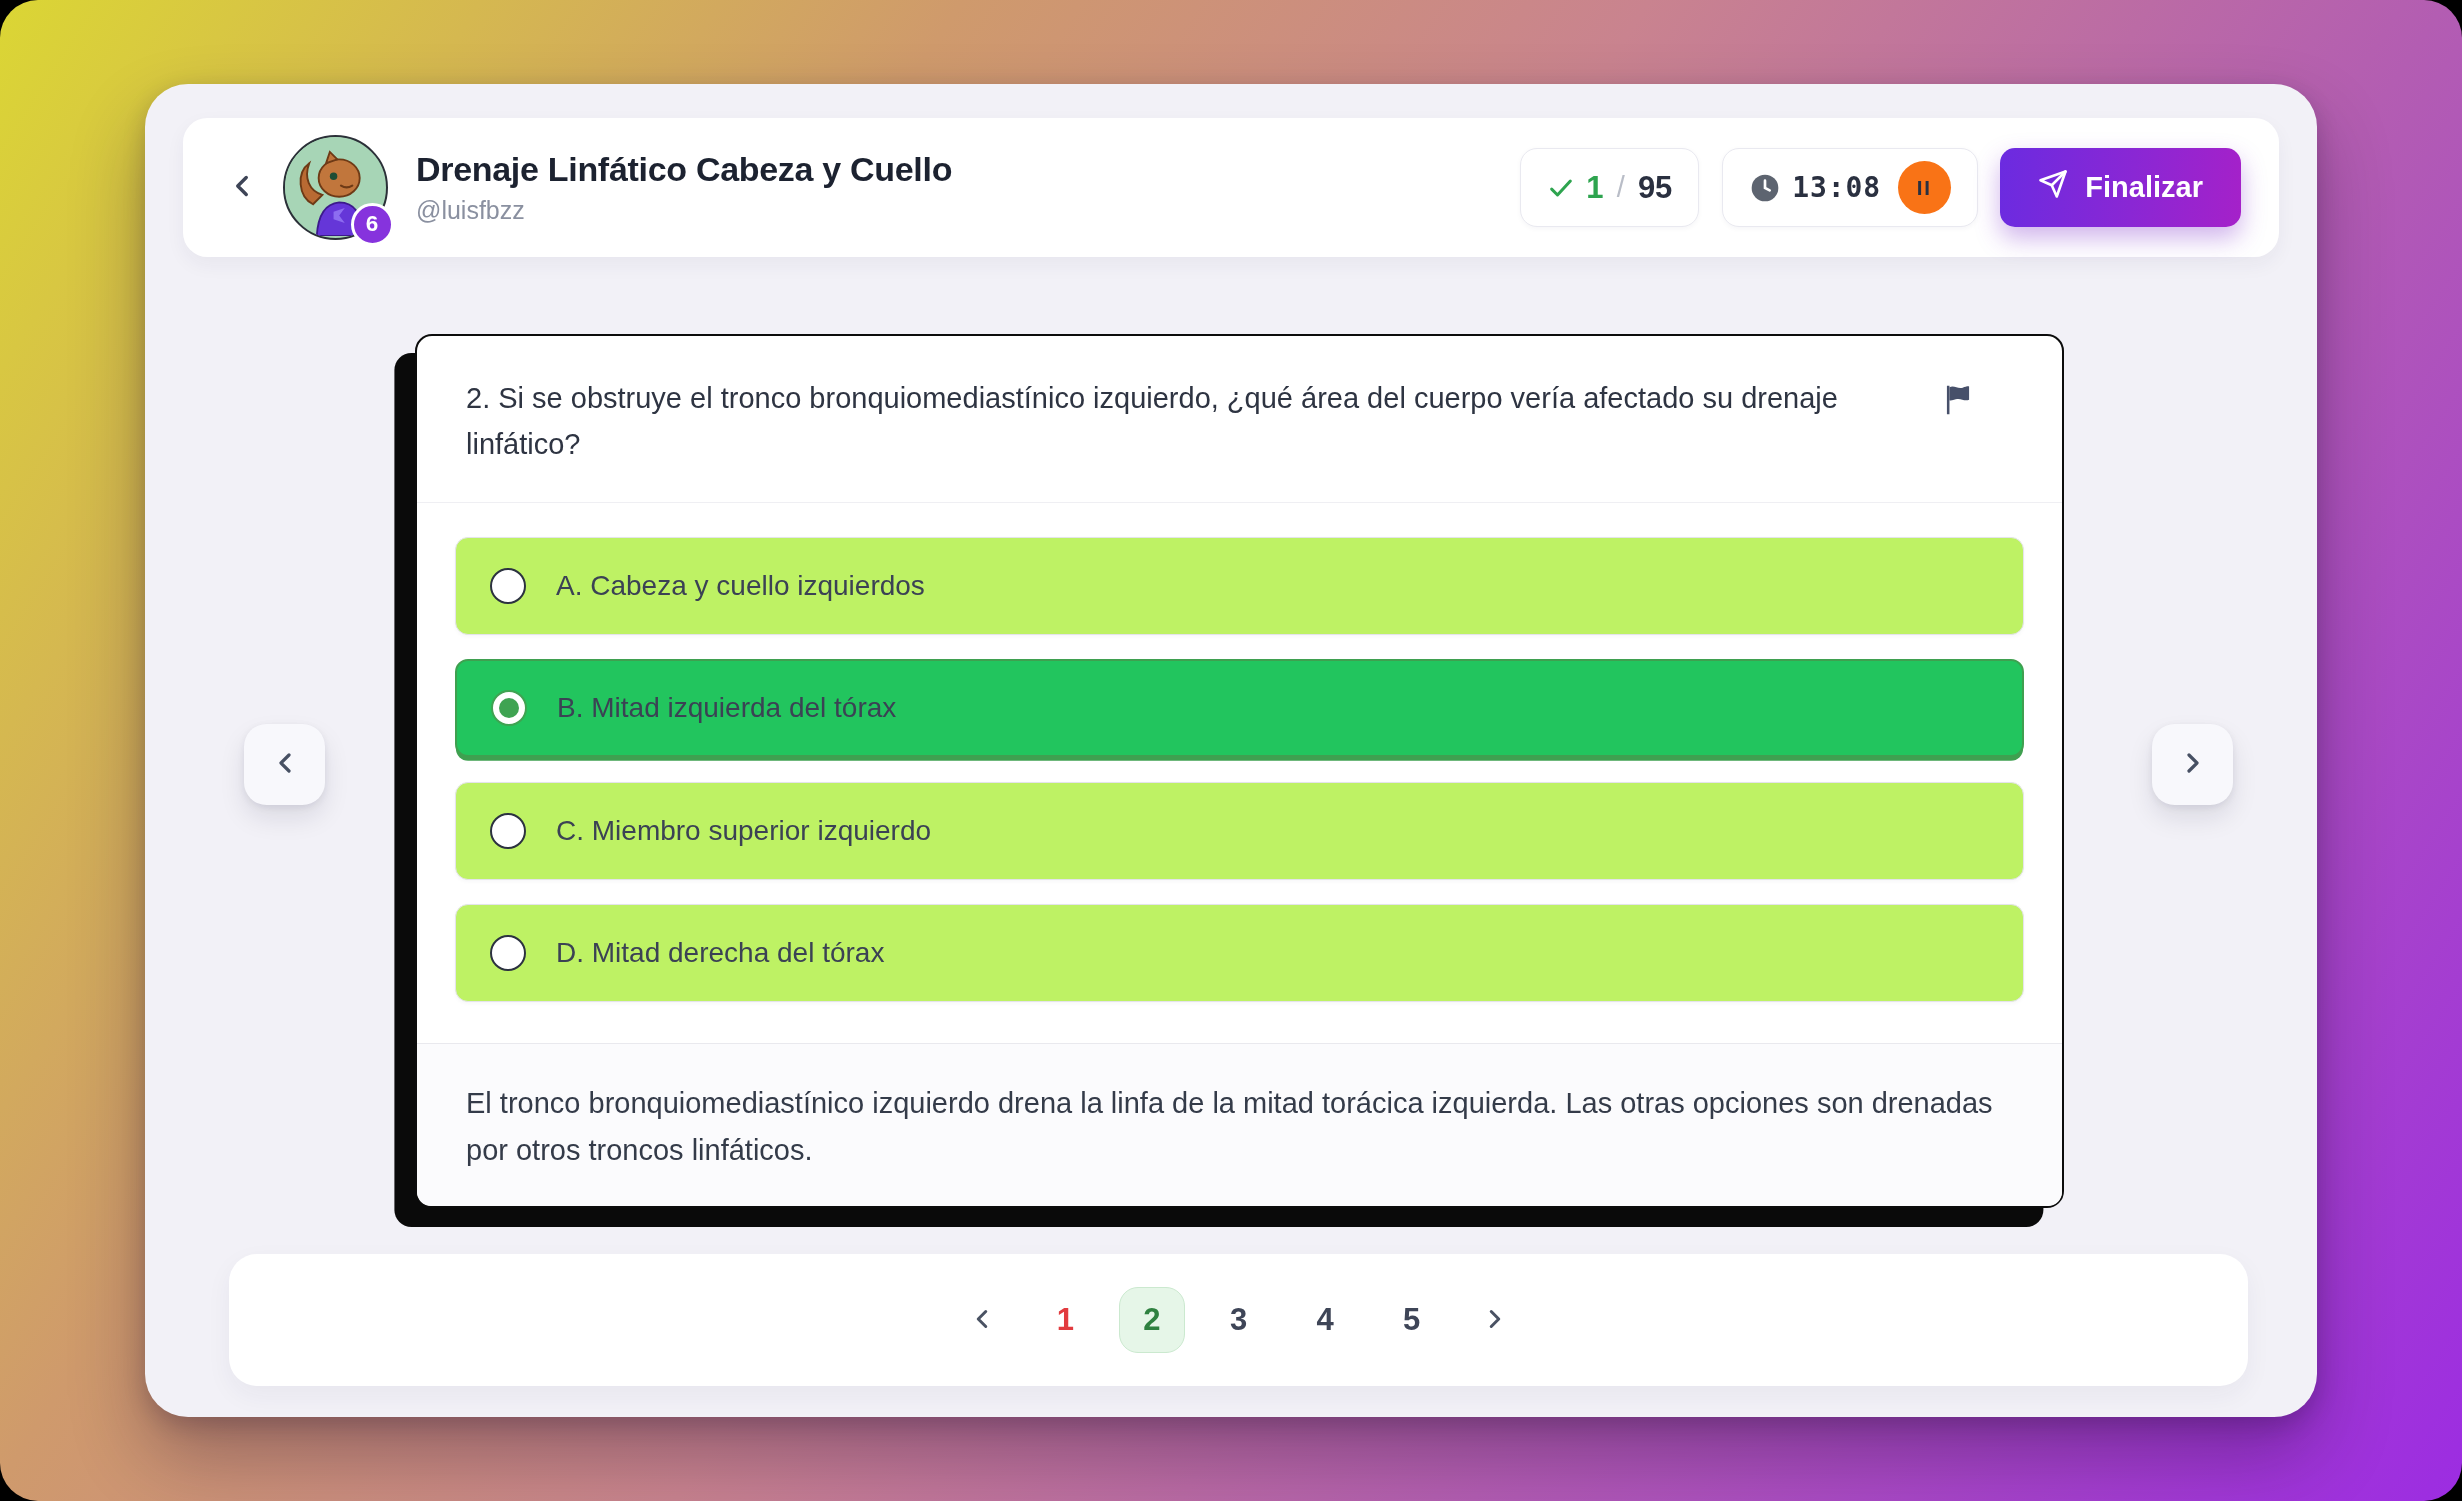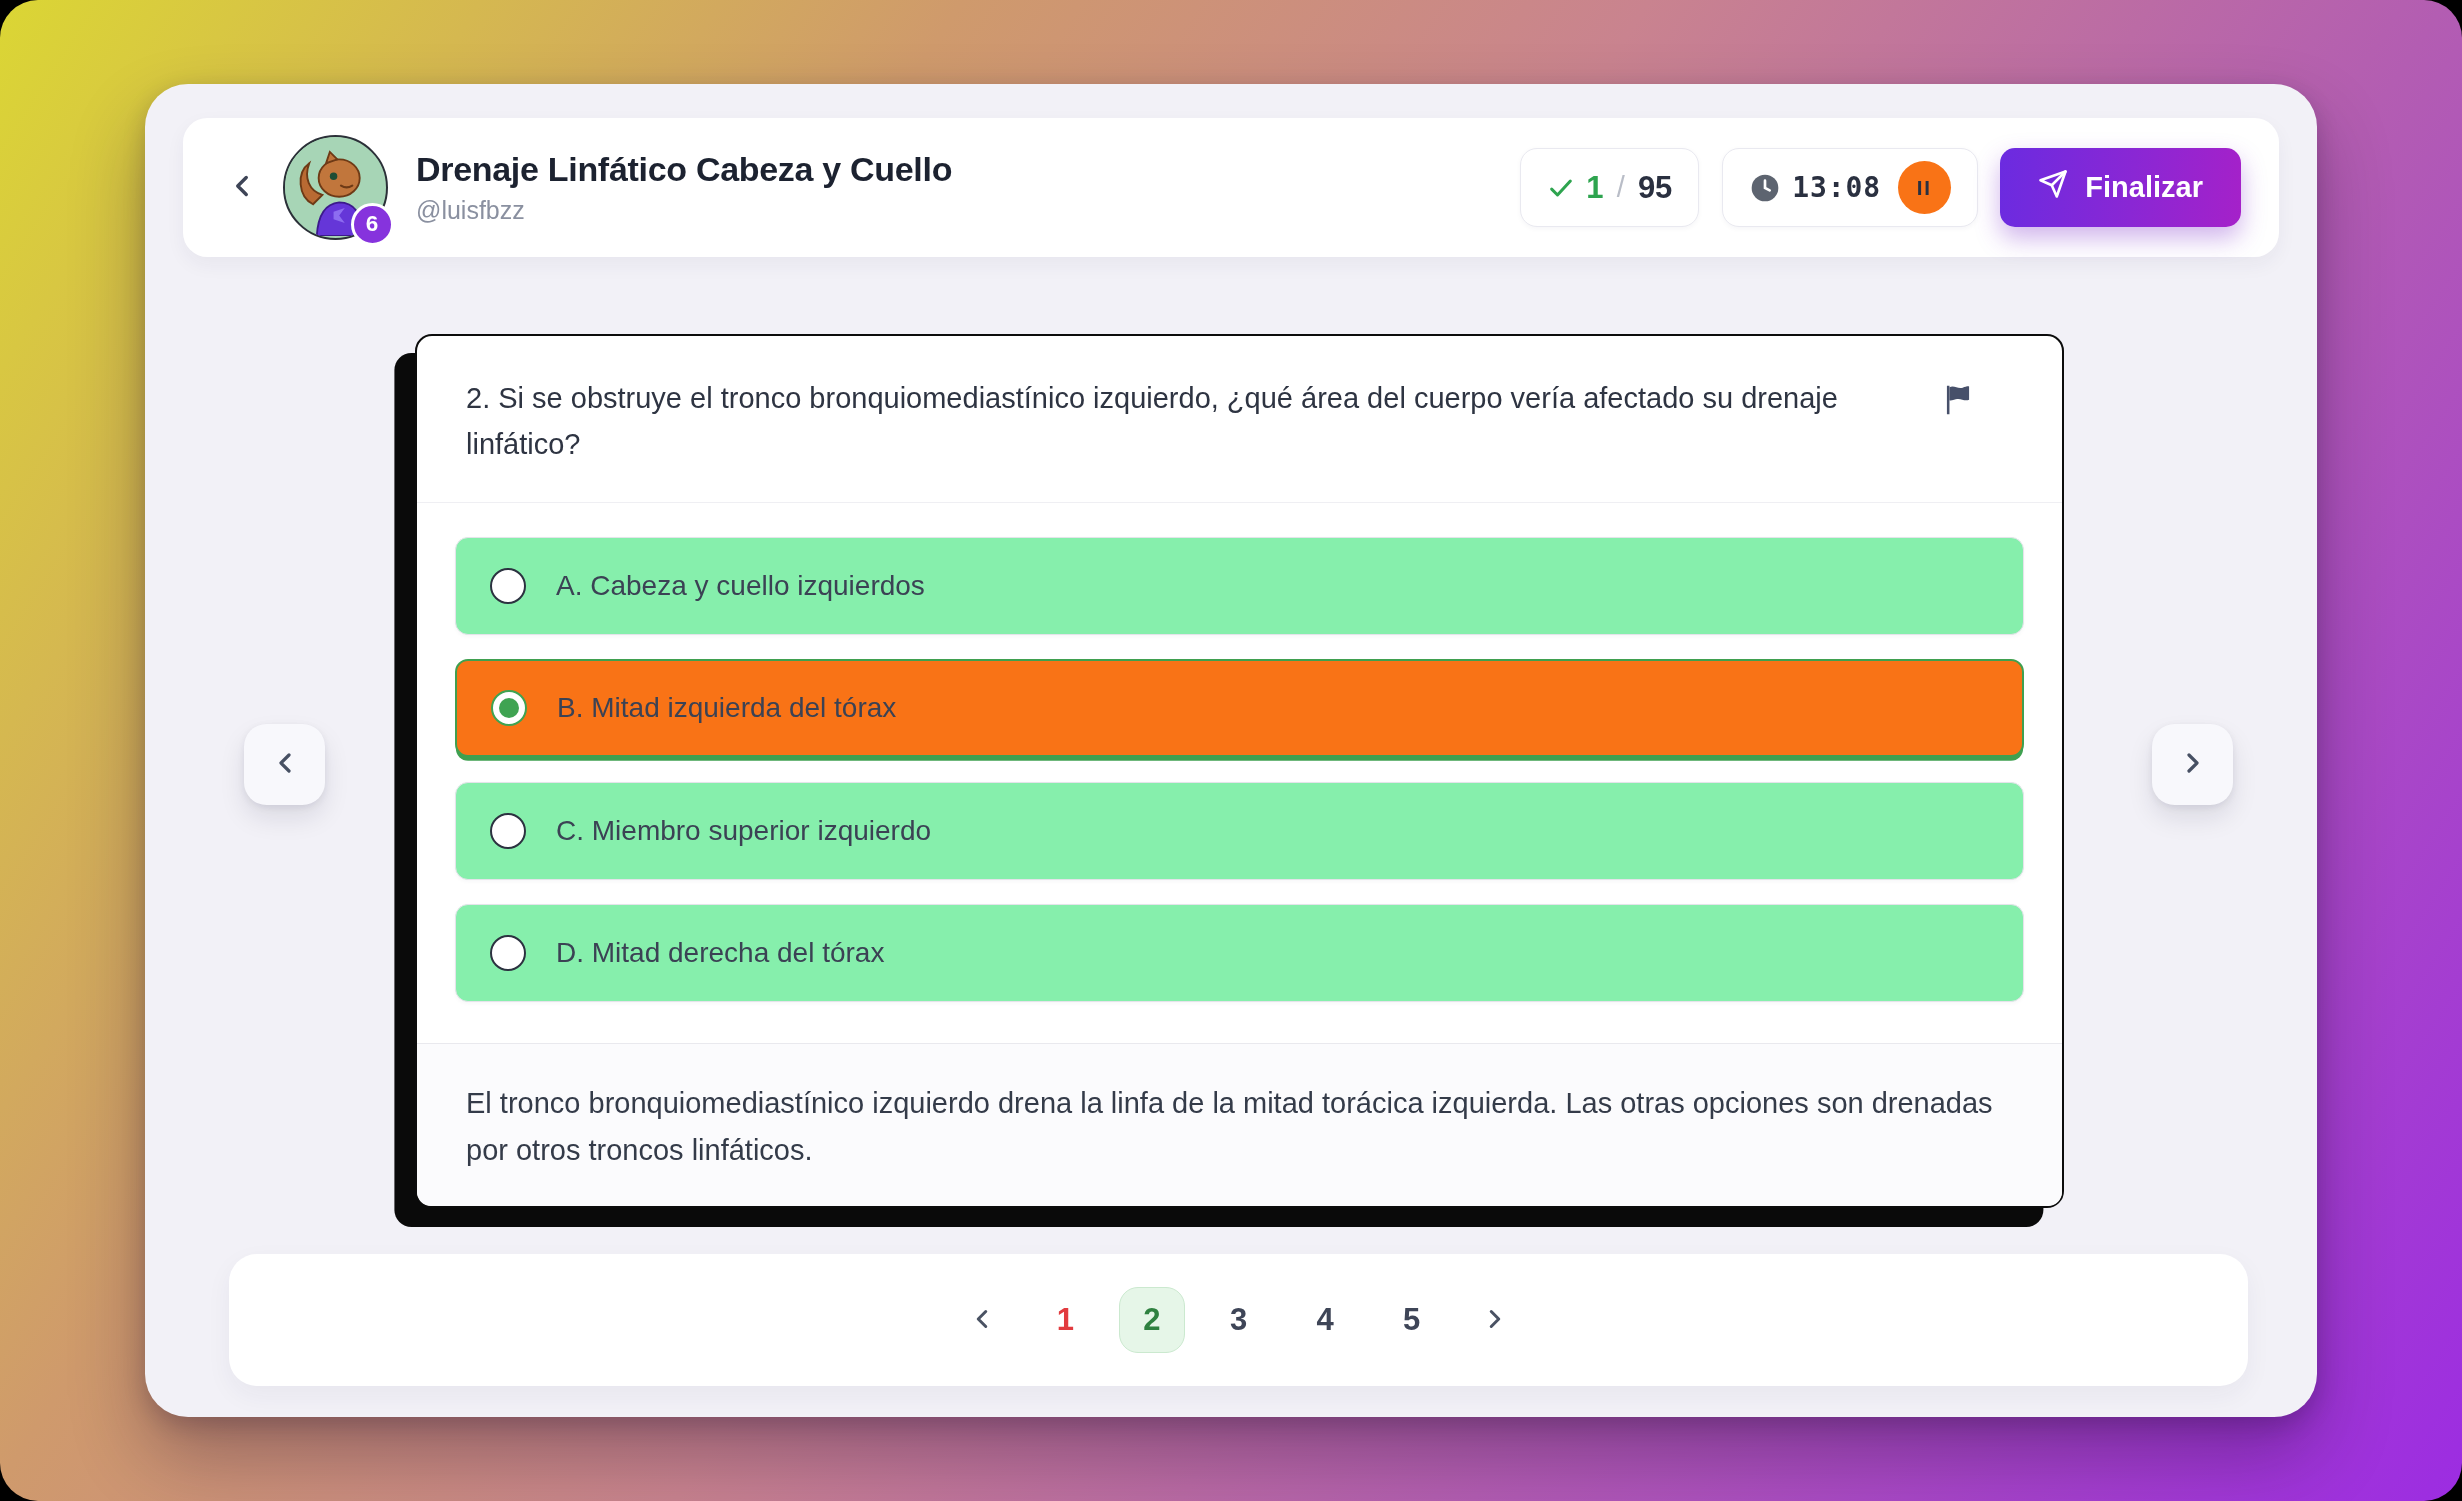--- a/index.html
+++ b/index.html
@@ -53,26 +53,26 @@
   
   .card { position:absolute; left:270px; top:250px; width:1649px; background:#ffffff;
     border:2.8px solid #0c0c0c; border-radius:17px; box-shadow:-20.6px 19px 0 0 #0a0a0a; }
   .q-head { display:flex; align-items:flex-start; padding:39px 41px 34px 49px;
     border-bottom:1.9px solid #efeff3; }
   .q-text { flex:1; max-width:1469px; font-size:29px; line-height:1.6; color:#2e3442;
     padding-right:53px; }
   .flag-btn { width:45px; height:45px; margin-top:3.8px; color:#47506a; }
   .options { display:flex; flex-direction:column; gap:24.4px; padding:34px 38px 41px; }
   .option { display:flex; align-items:center; gap:30px; height:98px; padding:0 34px;
-    background:#86efac; border:1.9px solid #e4e4ea; border-radius:13px; cursor:pointer;
+    background:#bef264; border:1.9px solid #e4e4ea; border-radius:13px; cursor:pointer;
     box-shadow:0 1.9px 3.8px rgba(30,30,70,.03); }
   .radio { width:36px; height:36px; border-radius:50%; border:2.8px solid #2c3240;
     background:#fff; flex:0 0 auto; display:flex; align-items:center; justify-content:center; }
   .option-label { font-size:28px; color:#3b4254; }
-  .option.selected { background:#f97316; border:2.8px solid #3fa050;
+  .option.selected { background:#22c55e; border:2.8px solid #3fa050;
     box-shadow:0 4.7px 0 -0.9px #3fa050; }
   .option.selected .radio { border-color:#3fa352; }
   .option.selected .radio::after { content:""; width:20.6px; height:20.6px; border-radius:50%;
     background:#3fa352; }
   .explanation { background:#fbfbfd; border-top:1.9px solid #e9e9ee;
     border-radius:0 0 14px 14px; padding:36px 49px 32px; }
   .exp-text { font-size:29px; line-height:1.62; color:#343b49; max-width:1558px; }
 
   
   .side-nav { position:absolute; width:81px; height:81px; border:none; border-radius:22.5px;

